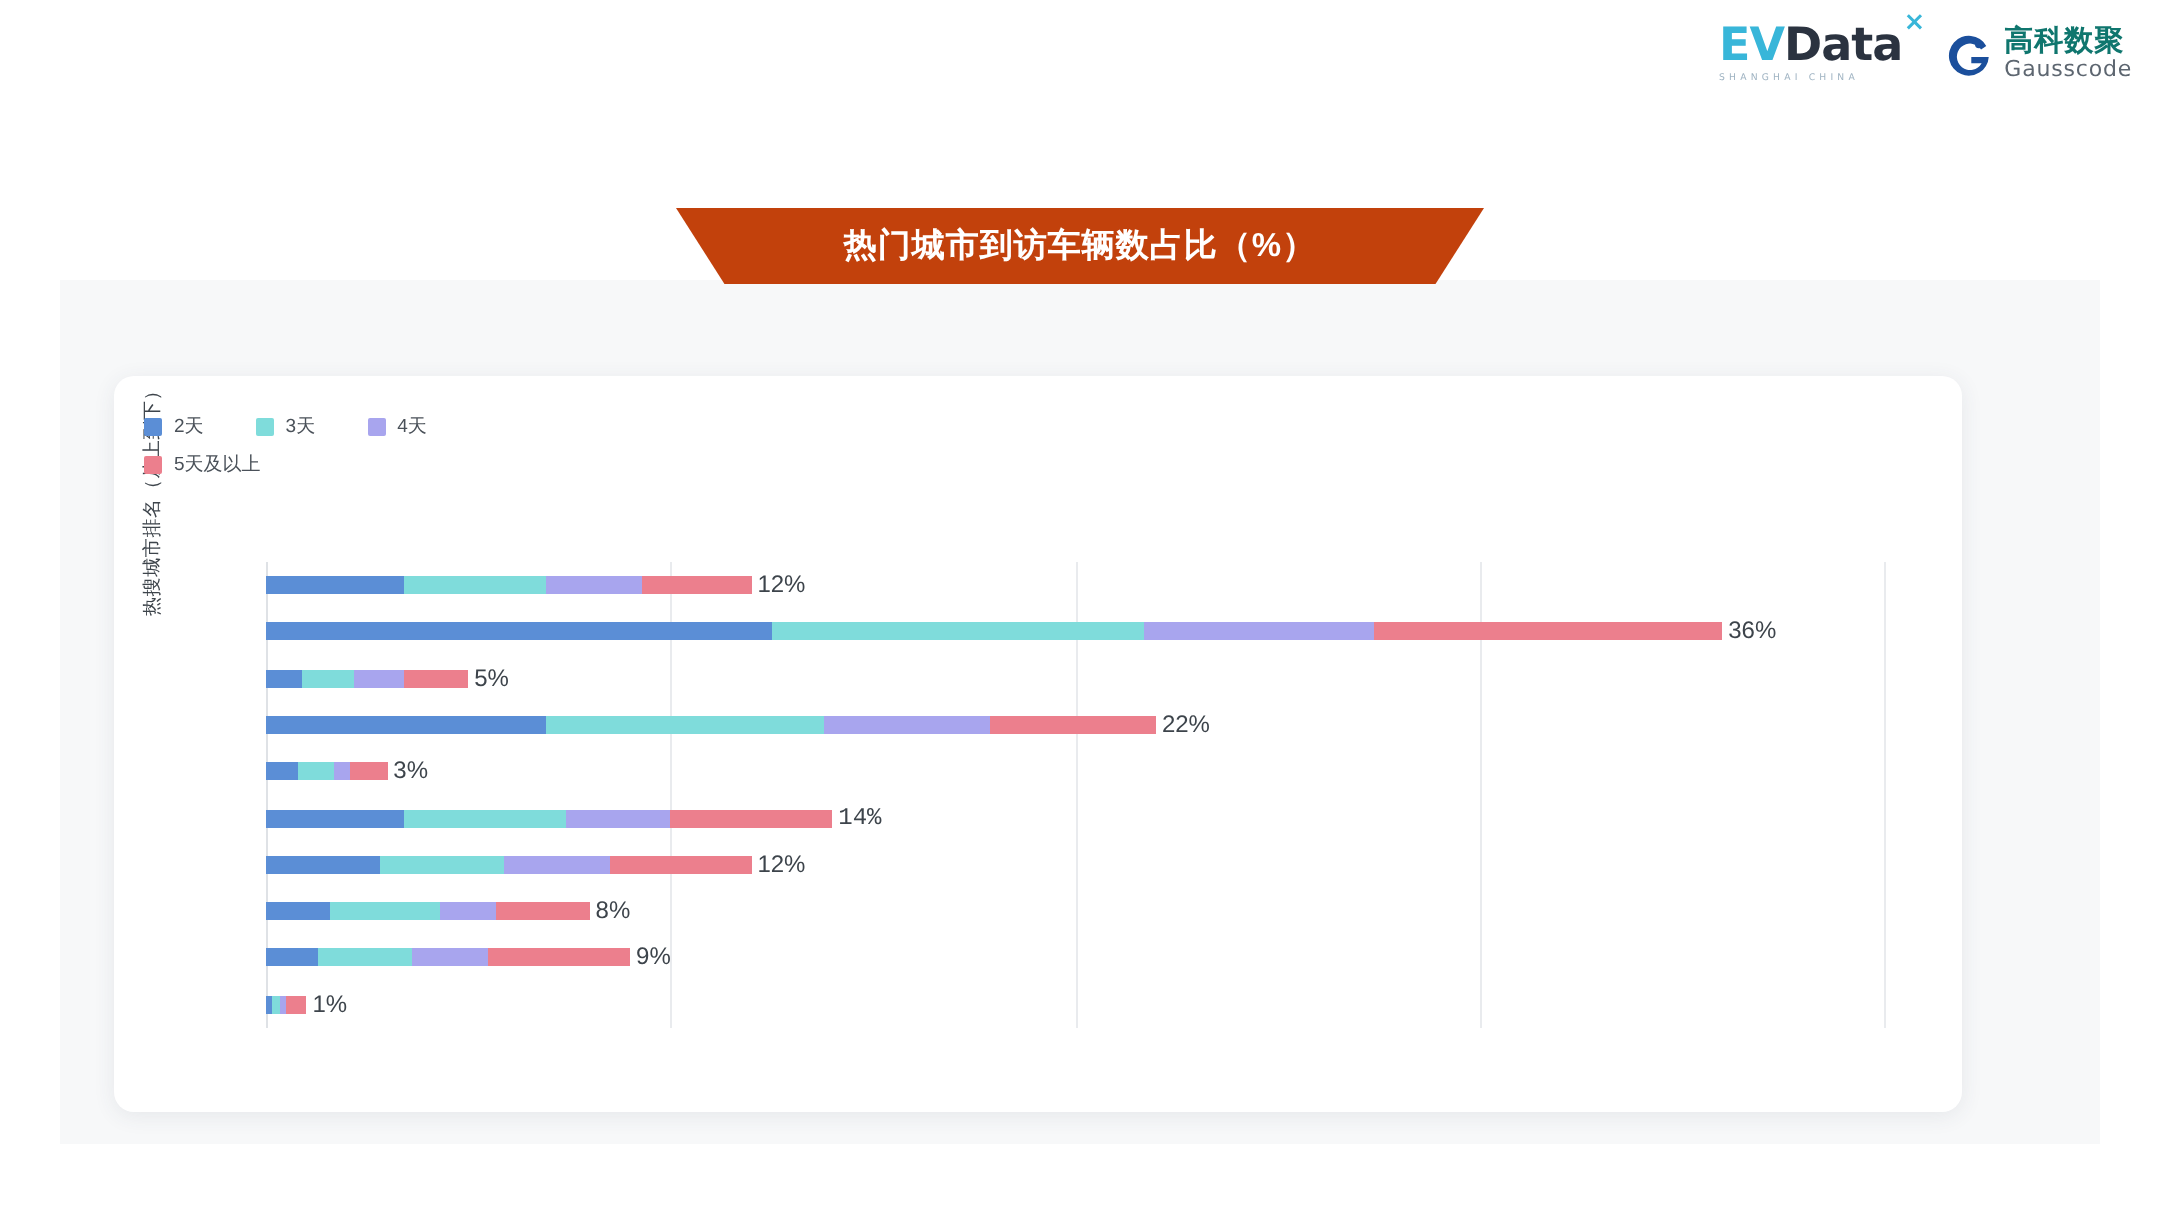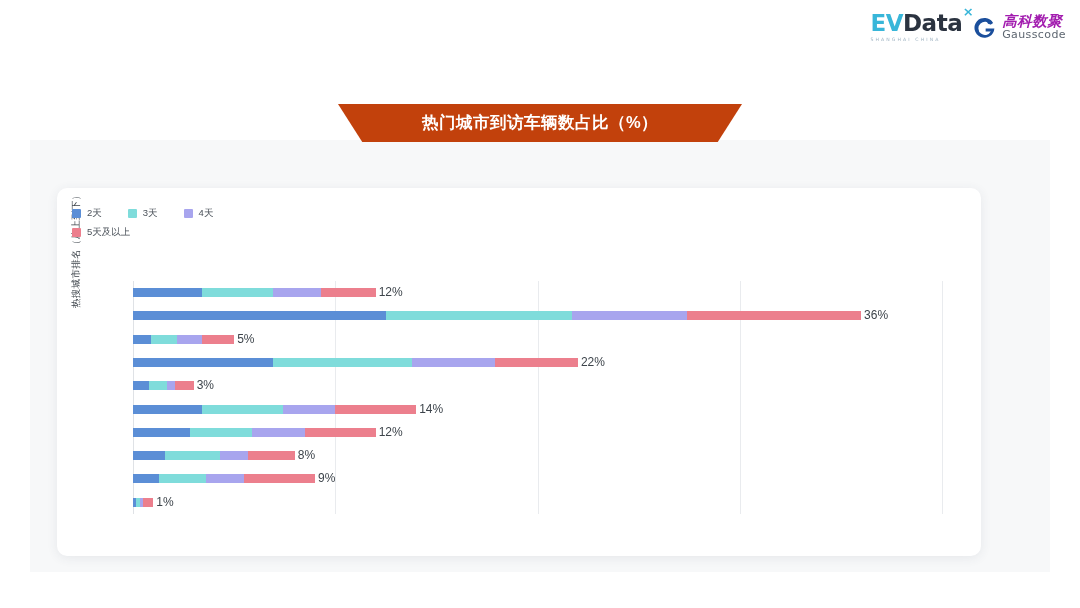--- a/index.html
+++ b/index.html
@@ -3,33 +3,33 @@
 <meta charset="utf-8">
 <style>
   html,body{margin:0;padding:0;}
   body{
     width:1080px;height:608px;background:#ffffff;
     font-family:"Liberation Sans","DejaVu Sans",sans-serif;
     overflow:hidden;position:relative;
   }
   
   .brand-bar{position:absolute;top:0;left:0;width:1080px;height:58px;}
-  .brand-group{position:absolute;right:14px;top:12px;display:flex;align-items:center;gap:11px;}
+  .brand-group{position:absolute;right:14px;top:12px;display:flex;align-items:center;gap:22px;}
   .evdata-logo{display:flex;flex-direction:column;align-items:flex-start;line-height:1;}
   .evdata-word{font-size:23px;font-weight:700;color:#2b3340;letter-spacing:-0.5px;
     font-family:"DejaVu Sans",sans-serif;position:relative;}
   .evdata-word .ev{color:#38b6d9;}
   .evdata-word .dt{color:#2b3340;}
   .evdata-x{position:absolute;top:-7px;right:-11px;font-size:13px;color:#38b6d9;font-weight:600;}
   .evdata-sub{font-size:4.6px;color:#9fb3c2;letter-spacing:2.1px;margin-top:3px;
     font-family:"DejaVu Sans",sans-serif;}
   .gauss-block{display:flex;align-items:center;gap:6px;}
   .gauss-mark{width:23px;height:23px;position:relative;}
   .gauss-text{display:flex;flex-direction:column;line-height:1.05;}
-  .gauss-cn{font-size:14.5px;font-weight:700;color:#a21caf;letter-spacing:0.5px;font-style:italic;}
+  .gauss-cn{font-size:14.5px;font-weight:700;color:#0f766e;letter-spacing:0.5px;}
   .gauss-en{font-size:11px;color:#5d6670;letter-spacing:0.4px;font-family:"DejaVu Sans",sans-serif;}
 
   
   .ribbon{
     position:absolute;left:338px;top:104px;width:404px;height:38px;
     background:#c2410c;color:#fff;display:flex;align-items:center;justify-content:center;
     font-size:16.5px;font-weight:700;letter-spacing:.5px;z-index:5;
     clip-path:polygon(0 0,100% 0,100% 0,94% 100%,6% 100%,0 0);
   }
   
@@ -180,21 +180,21 @@
         </div>
         <div class="bar-total" style="left: 60.675px;">3%</div>
       </div>
       <div class="row" style="top: 116.5px;">
         <div class="bar">
           <div class="seg" style="width: 68.765px; background: rgb(91, 142, 214);"></div>
           <div class="seg" style="width: 80.9px; background: rgb(127, 220, 219);"></div>
           <div class="seg" style="width: 52.585px; background: rgb(168, 165, 238);"></div>
           <div class="seg" style="width: 80.9px; background: rgb(236, 127, 141);"></div>
         </div>
-        <div class="bar-total" style="left: 283.15px;">14%</div>
+        <div class="bar-total" style="left: 283.15px; font-family: Liberation Mono, monospace;">14%</div>
       </div>
       <div class="row" style="top: 139.8px;">
         <div class="bar">
           <div class="seg" style="width: 56.63px; background: rgb(91, 142, 214);"></div>
           <div class="seg" style="width: 62.6975px; background: rgb(127, 220, 219);"></div>
           <div class="seg" style="width: 52.585px; background: rgb(168, 165, 238);"></div>
           <div class="seg" style="width: 70.7875px; background: rgb(236, 127, 141);"></div>
         </div>
         <div class="bar-total" style="left: 242.7px;">12%</div>
       </div>

